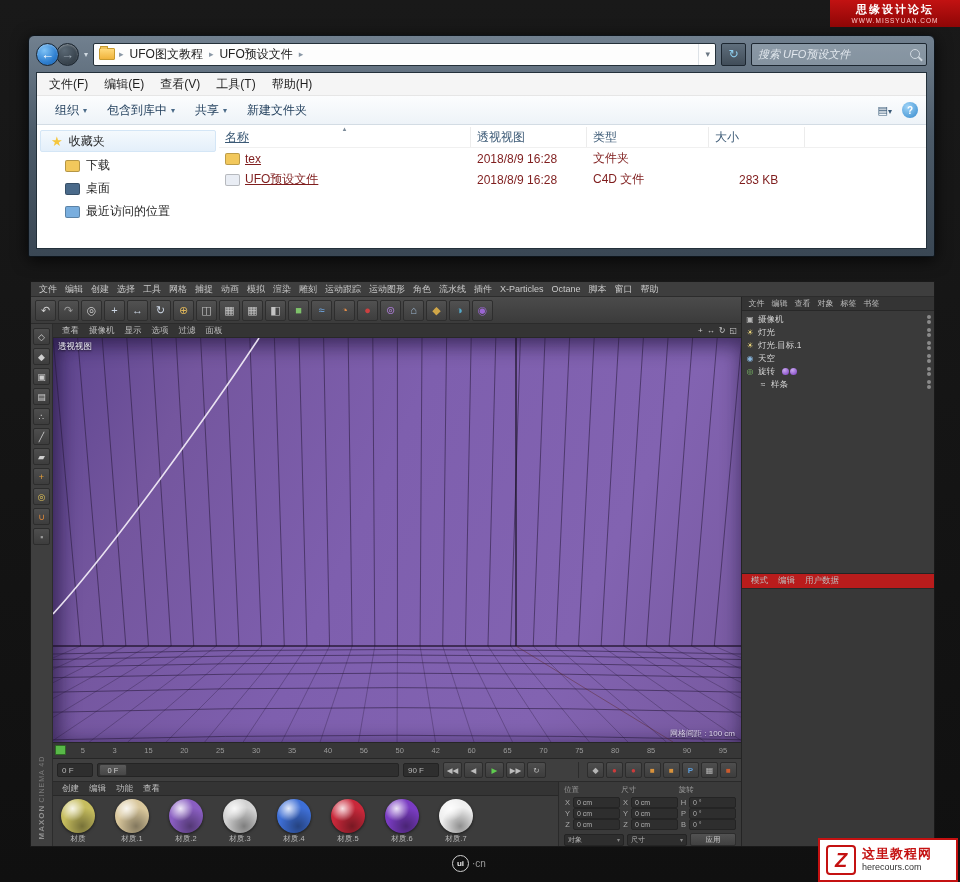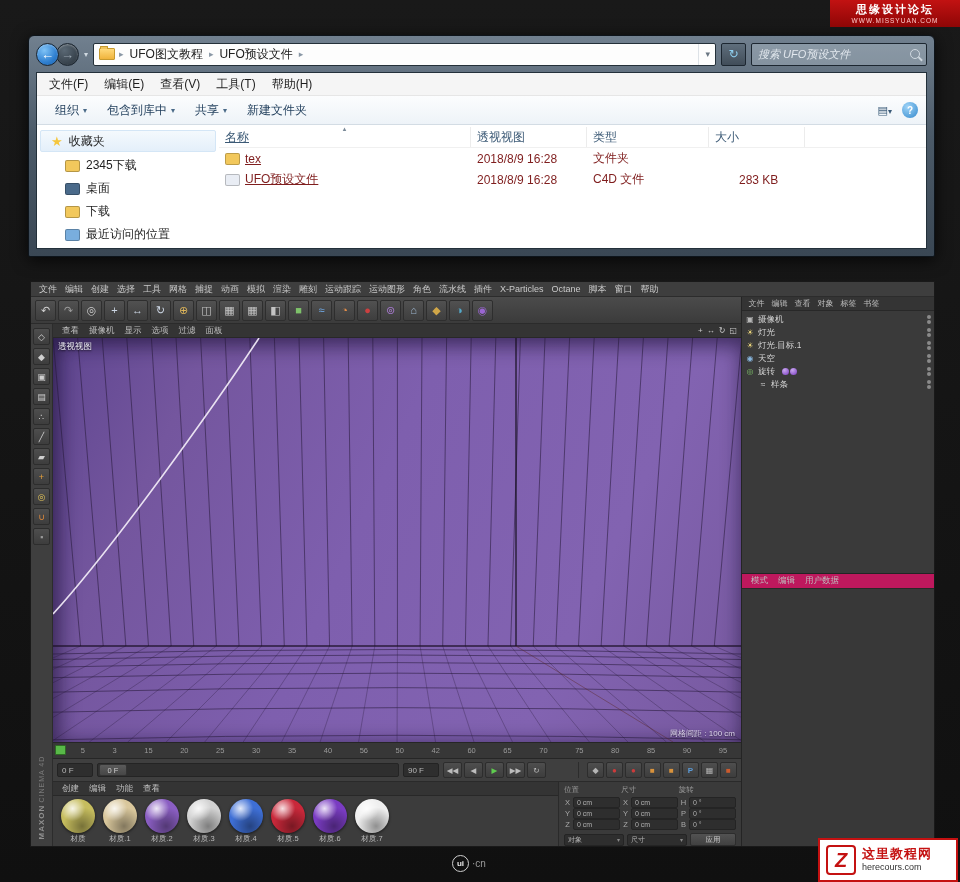--- a/index.html
+++ b/index.html
@@ -128,21 +128,21 @@
   .t-btns{display:flex;gap:2px;flex-shrink:0;}
   .t-btn{width:19px;height:16px;background:linear-gradient(#4e4e4e,#3d3d3d);border:1px solid #2d2d2d;border-radius:2px;
          font-size:7.5px;display:flex;align-items:center;justify-content:center;box-sizing:border-box;}
   .t-tools{display:flex;gap:2px;margin-left:auto;border-left:1px solid #2c2c2c;padding-left:8px;flex-shrink:0;}
   .t-tool{width:17px;height:16px;background:linear-gradient(#4e4e4e,#3d3d3d);border:1px solid #2d2d2d;border-radius:2px;
           font-size:8px;font-weight:bold;display:flex;align-items:center;justify-content:center;box-sizing:border-box;}
   .bottomrow{flex:1;display:flex;min-height:0;}
   .materials{flex:1;display:flex;flex-direction:column;border-right:1px solid #2a2a2a;min-width:0;}
   .mat-menu{display:flex;align-items:center;height:13px;background:#343434;border-bottom:1px solid #282828;padding:0 4px;flex-shrink:0;}
   .mat-menu-item{font-size:8.5px;color:#bdbdbd;padding:0 5px;}
-  .mat-list{flex:1;display:flex;align-items:flex-start;gap:0;padding:3px 4px;overflow:hidden;}
+  .mat-list{flex:1;display:flex;align-items:flex-start;gap:12px;padding:3px 4px;overflow:hidden;}
   .mat{display:flex;flex-direction:column;align-items:center;width:42px;flex-shrink:0;}
   .sphere{width:34px;height:34px;border-radius:50%;
           background-image:radial-gradient(circle at 34% 28%,rgba(255,255,255,.85),rgba(255,255,255,0) 38%),
                            radial-gradient(circle at 62% 80%,rgba(0,0,0,.4),rgba(0,0,0,0) 55%);
           box-shadow:0 1px 3px rgba(0,0,0,.6);}
   .mat-name{font-size:7.5px;color:#b8b8b8;margin-top:1px;white-space:nowrap;}
   .coords{width:182px;background:#3a3a3a;padding:3px 5px;box-sizing:border-box;display:flex;flex-direction:column;gap:2px;flex-shrink:0;}
   .coord-headers{display:flex;font-size:7.5px;color:#9c9c9c;}
   .coord-headers span{flex:1;text-align:left;}
   .coord-row{display:flex;align-items:center;gap:2px;}
@@ -162,21 +162,21 @@
   .om-tree{flex:1;background:#3a3a3a;padding-top:2px;overflow:hidden;}
   .om-row{display:flex;align-items:center;height:13px;padding:0 3px;gap:3px;font-size:8.5px;color:#d2d2d2;}
   .om-indent{width:10px;flex-shrink:0;}
   .om-icon{font-size:8px;width:10px;text-align:center;flex-shrink:0;}
   .om-name{white-space:nowrap;overflow:hidden;}
   .om-chips{display:flex;gap:1px;margin-left:4px;}
   .chip{width:7px;height:7px;border-radius:50%;background:radial-gradient(circle at 35% 30%,#c9a8ee,#7a3cc2);}
   .om-dots{margin-left:auto;display:flex;flex-direction:column;gap:1px;}
   .dot{width:4px;height:4px;border-radius:50%;background:#8a8a8a;}
   .am{flex:1;display:flex;flex-direction:column;min-height:0;}
-  .am-menu{display:flex;align-items:center;height:14px;background:#be185d;border-bottom:1px solid #282828;padding:0 4px;flex-shrink:0;}
+  .am-menu{display:flex;align-items:center;height:14px;background:#b91c1c;border-bottom:1px solid #282828;padding:0 4px;flex-shrink:0;}
   .am-menu-item{font-size:8.5px;color:#bdbdbd;padding:0 5px;white-space:nowrap;}
   .am-body{flex:1;background:#383838;}
 
   .footer-logo{position:absolute;left:452px;top:855px;display:flex;align-items:center;gap:3px;z-index:20;}
   .logo-circle{width:17px;height:17px;border:1.5px solid #cfcfcf;border-radius:50%;color:#e8e8e8;font-size:8px;font-weight:bold;
                display:flex;align-items:center;justify-content:center;box-sizing:border-box;}
   .logo-suffix{color:#9a9a9a;font-size:10px;}
 </style>
 </head>
 <body>
@@ -258,33 +258,29 @@
         </span>
       </div>
       <div class="main">
         <div class="sidebar">
           <div class="fav-row">
             <span class="star">★</span>
             <span>收藏夹</span>
           </div>
           <div>
 
+
               <div class="side-item">
                 <span class="side-icon" style="background-color: rgb(242, 200, 92);"></span>
-                <span>2345下载</span>
+                <span>下载</span>
               </div>
 
               <div class="side-item">
                 <span class="side-icon" style="background-color: rgb(74, 106, 138);"></span>
                 <span>桌面</span>
-              </div>
-
-              <div class="side-item">
-                <span class="side-icon" style="background-color: rgb(242, 200, 92);"></span>
-                <span>下载</span>
               </div>
 
               <div class="side-item">
                 <span class="side-icon" style="background-color: rgb(121, 174, 222);"></span>
                 <span>最近访问的位置</span>
               </div>
             </div>
         </div>
         <div class="files">
           <div class="cols">

